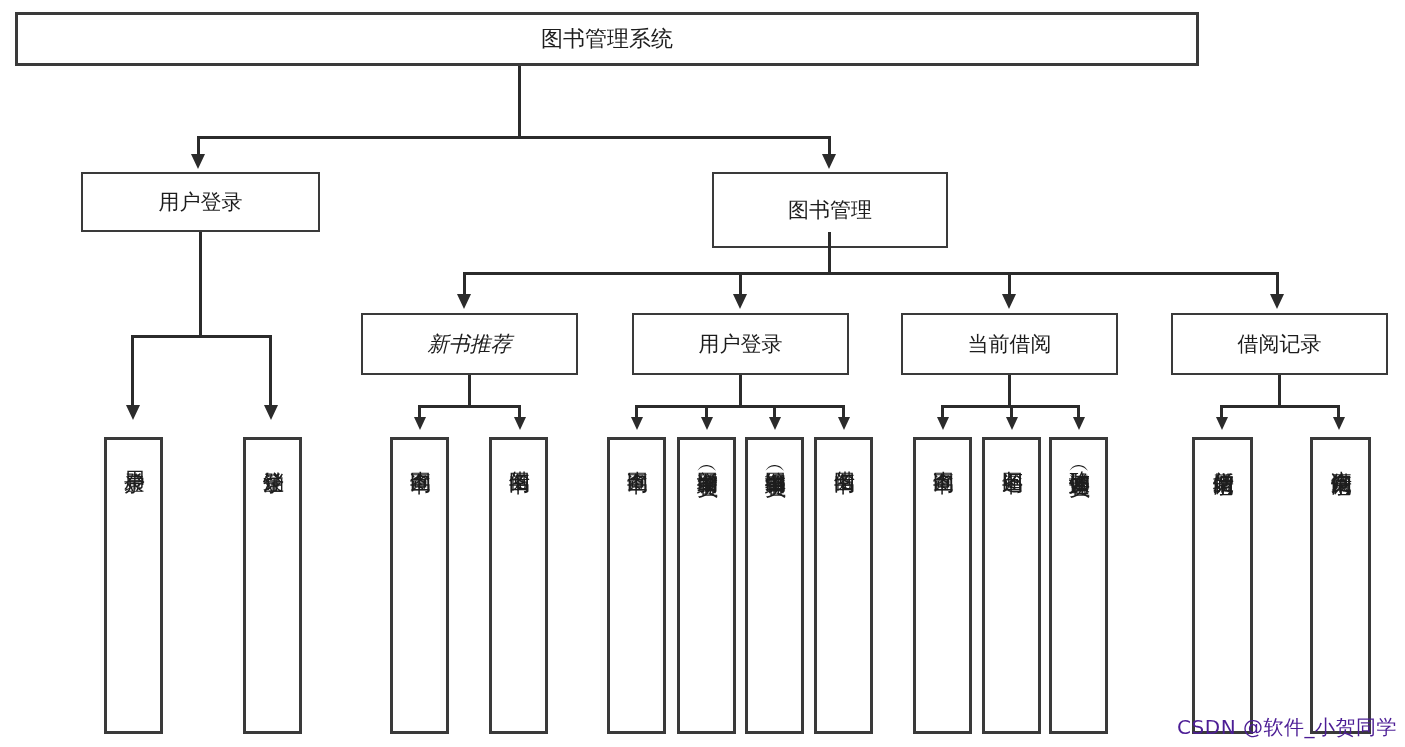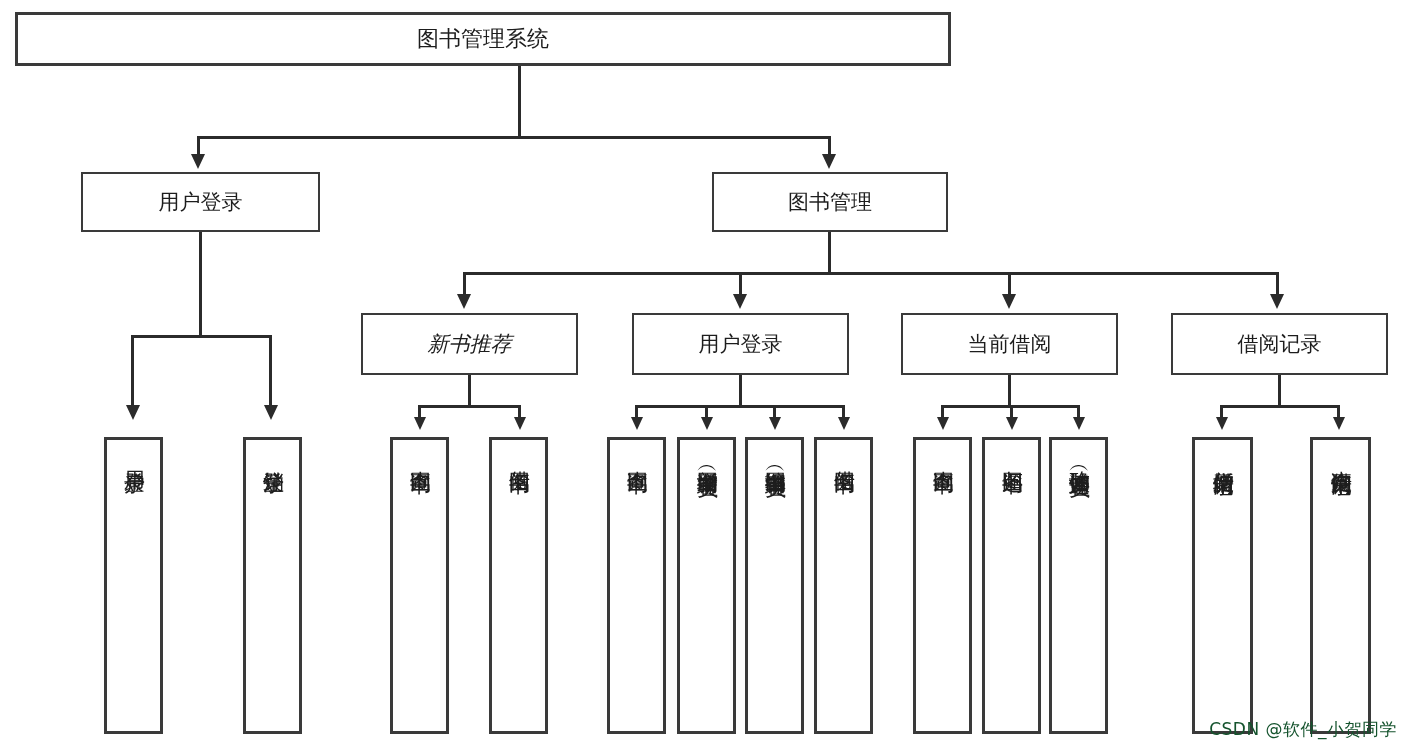--- a/index.html
+++ b/index.html
@@ -65,49 +65,49 @@
   .arrow.small{
     border-left:6px solid transparent;
     border-right:6px solid transparent;
     border-top:13px solid #2b2b2b;
   }
   
   #watermark{
     position:absolute;
     right:8px;
     bottom:6px;
-    font-size:17px;
-    color:#14532d;
+    font-size:20px;
+    color:#4c1d95;
     letter-spacing:0.5px;
     white-space:nowrap;
     pointer-events:none;
   }
 </style>
 </head>
 <body>
 
 <div id="diagram">
 
-  <div class="node level0" style="left:15px; top:12px; width:936px; height:54px;">
+  <div class="node level0" style="left:15px; top:12px; width:1184px; height:54px;">
     <span>图书管理系统</span>
   </div>
 
   <div class="conn vline" style="left:518px; top:66px; width:3px; height:72px;"></div>
 
   <div class="conn hline" style="left:197px; top:136px; width:634px; height:3px;"></div>
 
   <div class="conn vline" style="left:197px; top:136px; width:3px; height:20px;"></div>
   <div class="arrow" style="left:191px; top:154px;"></div>
   <div class="conn vline" style="left:828px; top:136px; width:3px; height:20px;"></div>
   <div class="arrow" style="left:822px; top:154px;"></div>
 
   <div class="node level1" style="left:81px; top:172px; width:239px; height:60px;">
     <span>用户登录</span>
   </div>
-  <div class="node level1" style="left:712px; top:172px; width:236px; height:60px;text-align:right;">
+  <div class="node level1" style="left:712px; top:172px; width:236px; height:76px;text-align:right;">
     <span>图书管理</span>
   </div>
 
   <div class="conn vline" style="left:199px; top:232px; width:3px; height:105px;"></div>
   <div class="conn hline" style="left:131px; top:335px; width:139px; height:3px;"></div>
   <div class="conn vline" style="left:131px; top:335px; width:3px; height:72px;"></div>
   <div class="arrow" style="left:126px; top:405px;"></div>
   <div class="conn vline" style="left:269px; top:335px; width:3px; height:72px;"></div>
   <div class="arrow" style="left:264px; top:405px;"></div>
 

